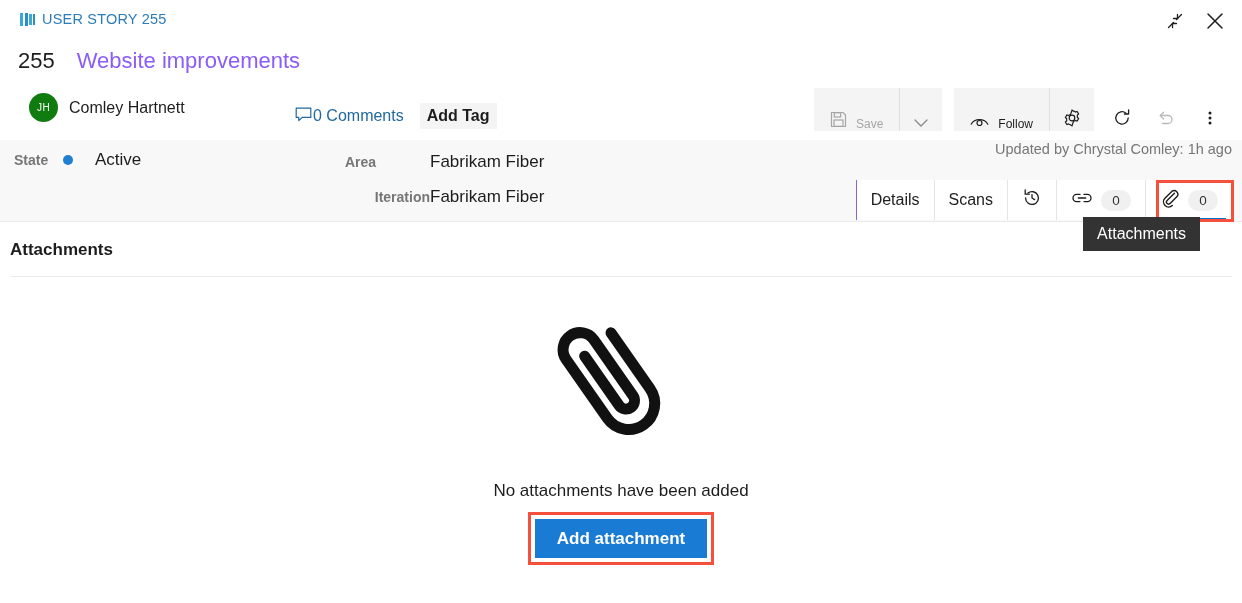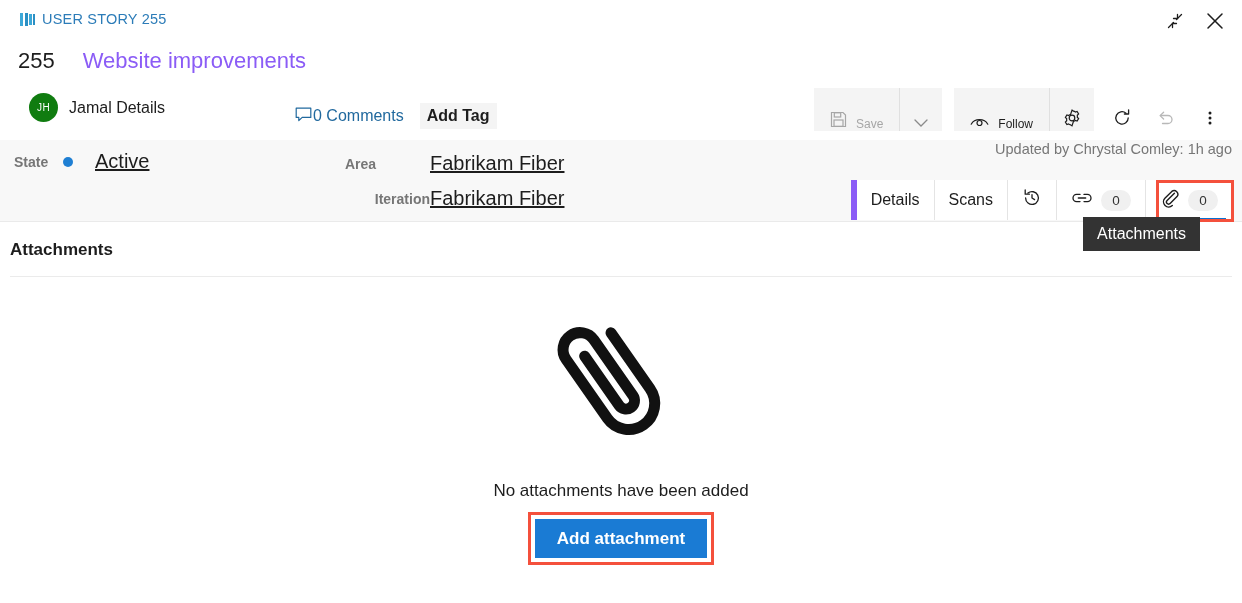--- a/index.html
+++ b/index.html
@@ -45,21 +45,21 @@
     position: absolute; right: 10px; top: 6px;
     display: flex; align-items: center; gap: 6px;
   }
   .win-btn {
     width: 34px; height: 30px; display: flex; align-items: center; justify-content: center;
     cursor: default;
   }
 
   .title-row {
     position: absolute; left: 18px; top: 48px;
-    display: flex; align-items: center; gap: 28px;
+    display: flex; align-items: center; gap: 22px;
   }
   .wi-id { font-size: 22px; color: #1d1d1d; font-weight: 400; }
   .wi-title { font-size: 22px; color: #8b5cf6; font-weight: 400; }
 
   .assign-row {
     position: absolute; left: 29px; top: 93px;
     display: flex; align-items: center; gap: 11px;
   }
   .avatar {
     width: 29px; height: 29px; border-radius: 50%;
@@ -105,21 +105,21 @@
   .spacer6 { width: 6px; }
 
   
   .fields {
     position: absolute; left: 0; top: 140px; right: 0; height: 82px;
     background: #f8f8f8;
     border-bottom: 1px solid #eaeaea;
   }
   .fld { position: absolute; display: flex; align-items: center; }
   .fld-label { font-size: 14px; color: #767676; font-weight: bold; }
-  .fld-value { font-size: 20px; color: #1d1d1d; text-decoration: underline; }
+  .fld-value { font-size: 17px; color: #1d1d1d; }
   .fld-value.dim { color: #adadad; }
   .state-dot { width: 10px; height: 10px; border-radius: 50%; background: #1f7fd3; display: inline-block; }
 
   .f-state   { left: 14px;  top: 150px; }
   .f-reason  { left: 14px;  top: 188px; }
   .f-area    { left: 345px; top: 152px; }
   .f-iter    { left: 345px; top: 187px; text-align: right; }
 
   .lbl-w1 { width: 49px; }
   .lbl-w2 { width: 85px; }
@@ -134,21 +134,21 @@
   .tabs {
     position: absolute; right: 10px; top: 180px;
     display: flex; align-items: stretch; height: 40px;
     background: #ffffff;
   }
   .tab {
     display: flex; align-items: center; justify-content: center; gap: 8px;
     padding: 0 14px; font-size: 16px; color: #1d1d1d; cursor: pointer;
     border-left: 1px solid #e4e4e4; position: relative;
   }
-  .tab:first-child { border-left: 6px solid #8b5cf6; }
+  .tab:first-child { border-left: 1px solid #8b5cf6; }
   .tab.active::after {
     content: ""; position: absolute; left: 6px; right: 6px; bottom: 0; height: 2px; background: #0a6fd0;
   }
   .count-pill {
     background: #f0f0f0; color: #333; border-radius: 11px;
     min-width: 30px; height: 21px; font-size: 13.5px;
     display: flex; align-items: center; justify-content: center;
   }
   .tab-highlight {
     position: absolute; right: 8px; top: 180px;
@@ -229,21 +229,21 @@
       </div>
     </div>
 
     <div class="title-row">
       <span class="wi-id">255</span>
       <span class="wi-title">Website improvements</span>
     </div>
 
     <div class="assign-row">
       <span class="avatar">JH</span>
-      <span class="assignee-name">Jamal Details</span>
+      <span class="assignee-name">Comley Hartnett</span>
     </div>
 
     <div class="comments-row">
       <span class="comments-link">
         <span>
           <svg width="17" height="15" viewBox="0 0 17 15">
             <path d="M1.2 1.2 h14.6 v9.2 h-8.6 l-3.4 3.2 v-3.2 h-2.6 z" fill="none" stroke="#21699e" stroke-width="1.2" stroke-linejoin="round"></path>
           </svg>
         </span>
         <span class="ctext">0 Comments</span>

